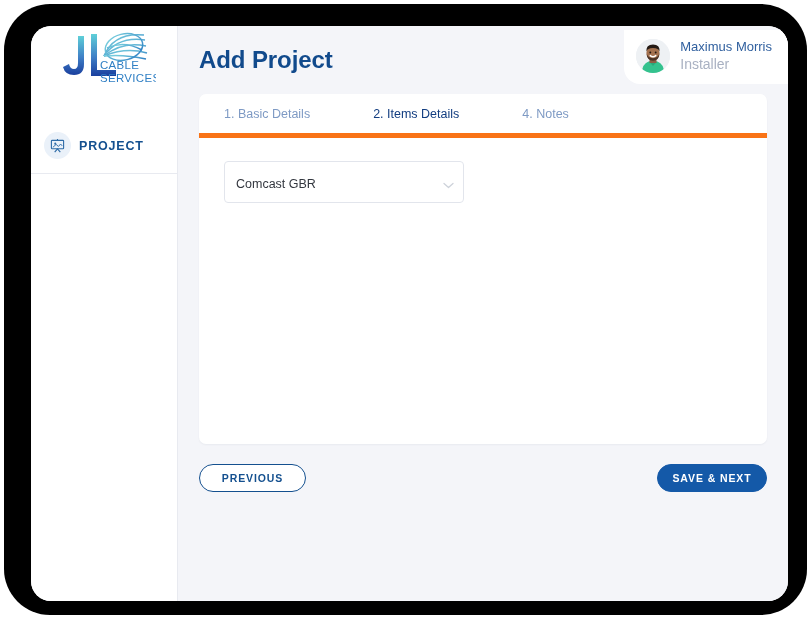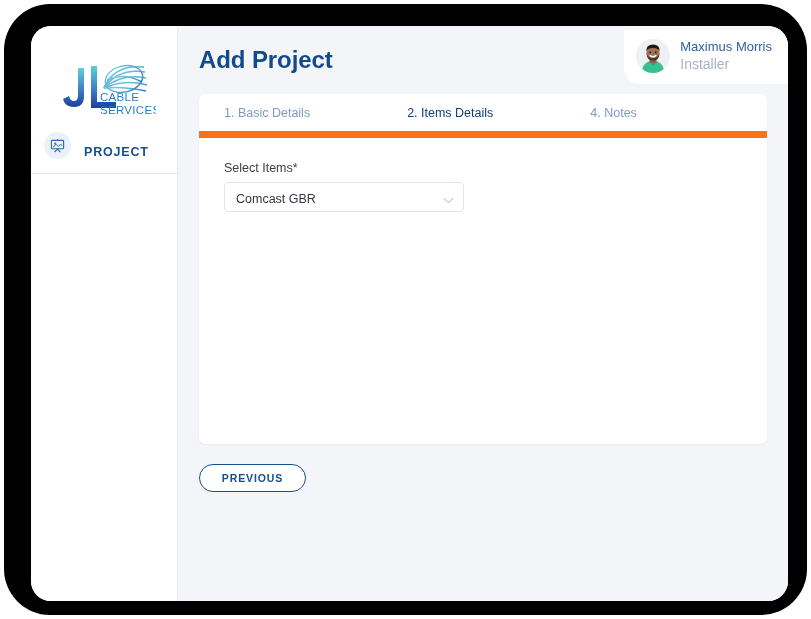--- a/index.html
+++ b/index.html
@@ -33,30 +33,30 @@
     width: 147px;
     height: 100%;
     background: #ffffff;
     border-right: 1px solid #e8eaf0;
     flex: 0 0 147px;
     position: relative;
   }
   #brand-logo {
     height: 96px;
     display: flex;
-    align-items: flex-end;
+    align-items: flex-start;
     justify-content: center;
-    padding-top: 7px;
+    padding-top: 2px;
   }
   #brand-logo svg { display: block; }
 
   .nav-item {
     display: flex;
-    align-items: flex-end;
-    gap: 13px;
+    align-items: center;
+    gap: 8px;
     padding: 10px 0 10px 13px;
     cursor: pointer;
   }
   .nav-icon-badge {
     width: 27px; height: 27px;
     border-radius: 50%;
     background: #eaf1f9;
     display: flex;
     align-items: center;
     justify-content: center;
@@ -134,23 +134,22 @@
     background: #ffffff;
     border-radius: 7px;
     height: 350px;
     box-shadow: 0 1px 2px rgba(25,40,70,0.05);
     overflow: hidden;
   }
   #tab-bar {
     display: flex;
     align-items: center;
     height: 44px;
-    border-bottom: 7px solid #f97316;
+    border-bottom: 5px solid #f97316;
     padding-left: 25px;
-    gap: 34px;
   }
   .tab {
     font-size: 12.5px;
     color: #7e9ac4;
     margin-right: 63px;
     cursor: pointer;
     white-space: nowrap;
   }
   .tab.active {
     color: #123d80;
@@ -158,21 +157,21 @@
   }
 
   #form-body { padding: 23px 25px 0 25px; }
   .field-label {
     font-size: 12.5px;
     color: #3b3f48;
     margin-bottom: 7px;
   }
   #items-select {
     width: 240px;
-    height: 30px;
+    height: 42px;
     border: 1px solid #e2e5ec;
     border-radius: 4px;
     background: #ffffff;
     display: flex;
     align-items: center;
     padding: 4px 9px 0 11px;
     cursor: pointer;
   }
   #items-select-value {
     flex: 1 1 auto;
@@ -304,31 +303,31 @@
 
       <section id="form-card">
 
         <nav id="tab-bar">
           <span class="tab">1. Basic Details</span>
           <span class="tab active">2. Items Details</span>
           <span class="tab">4. Notes</span>
         </nav>
 
         <div id="form-body">
-          <div class="field-label">Select Items*</div>
           <div id="items-select">
             <span id="items-select-value">Comcast GBR</span>
             <span class="chevron">
               <svg width="11" height="7" viewBox="0 0 11 7" fill="none" stroke="#cdd2da" stroke-width="1.3" stroke-linecap="round" stroke-linejoin="round">
                 <path d="M1 1.5 L5.5 5.5 L10 1.5"></path>
               </svg>
             </span>
           </div>
         </div>
       </section>
 
       <div id="card-footer">
         <button class="btn" id="previous-button">PREVIOUS</button>
+        <button class="btn" id="save-next-button">SAVE &amp; NEXT</button>
       </div>
 
     </main>
   </div>
 </div>
 
 </body></html>

